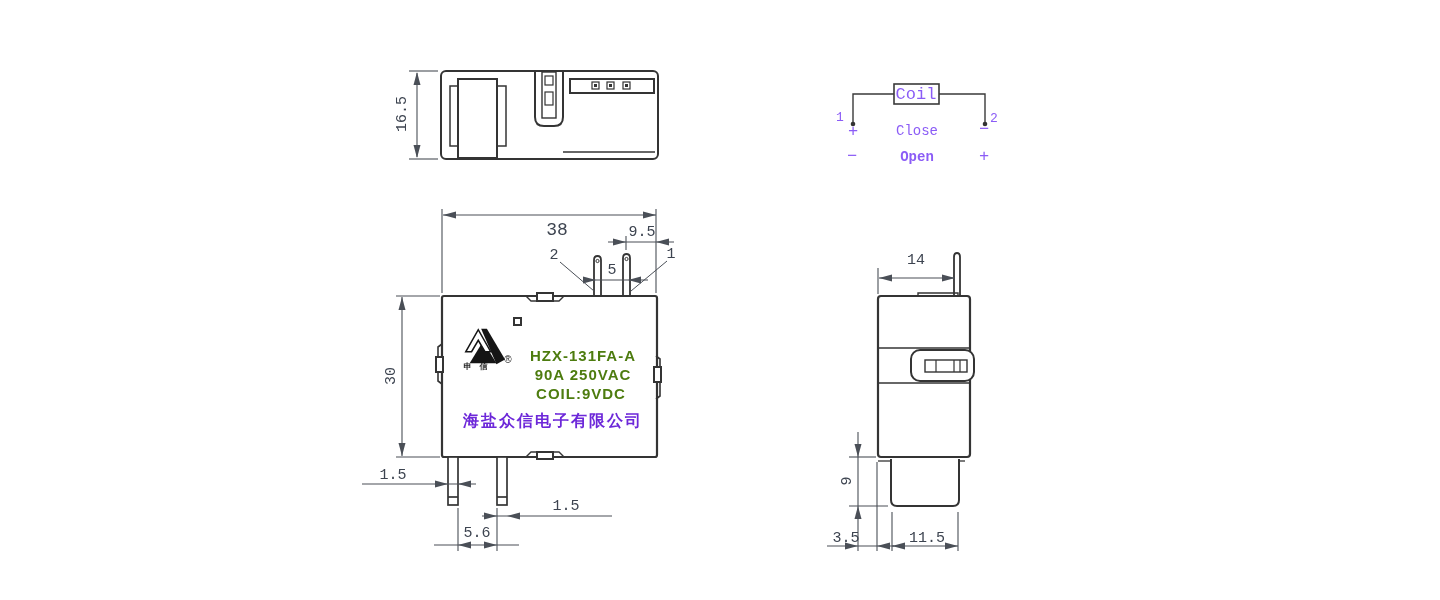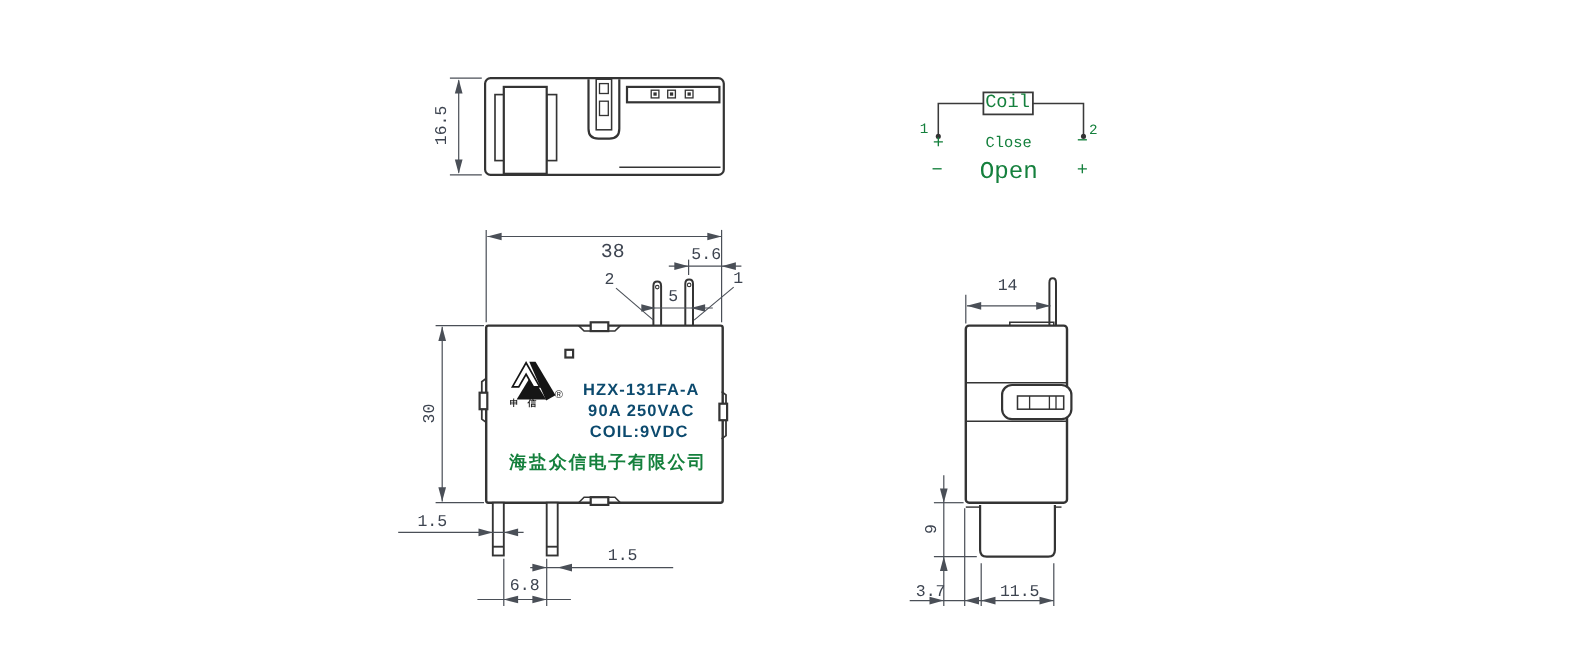--- a/index.html
+++ b/index.html
@@ -5,26 +5,26 @@
   html,body{margin:0;padding:0;background:#fff;}
   #stage{position:relative;width:1440px;height:600px;background:#ffffff;overflow:hidden;
          font-family:"Liberation Mono", monospace;}
   svg{position:absolute;left:0;top:0;overflow:visible;}
   .lbl{position:absolute;transform:translate(-50%,-50%);color:#3d4450;font-size:18px;
        white-space:nowrap;line-height:1;}
   .lbl.rot{transform:translate(-50%,-50%) rotate(-90deg);}
   .lbl.sm{font-size:15px;}
   .lbl.xs{font-size:13px;}
   .mark{position:absolute;transform:translate(-50%,-50%);font-family:"Liberation Sans",sans-serif;
-        color:#0c4a6e;font-weight:bold;white-space:nowrap;line-height:1;}
+        color:#4d7c0f;font-weight:bold;white-space:nowrap;line-height:1;}
   .model{font-size:15px;letter-spacing:1px;}
-  .company{font-size:16px;letter-spacing:2px;color:#15803d;}
+  .company{font-size:16px;letter-spacing:2px;color:#6d28d9;}
   .logocap{font-size:8px;letter-spacing:3px;color:#1a1a1a;}
   .regmark{font-size:10px;color:#1a1a1a;font-weight:normal;}
-  .schem{color:#15803d;}
+  .schem{color:#8b5cf6;}
 </style>
 </head>
 <body>
 
 <div id="stage">
 
   <svg width="1440" height="600" viewBox="0 0 1440 600">
 
     <g stroke="#343434" fill="none">
       <rect x="441" y="71" width="217" height="88" rx="5" stroke-width="2"></rect>
@@ -183,38 +183,38 @@
 
   <span class="lbl rot sm" style="left:402px;top:114px;">16.5</span>
 
   <span class="lbl schem" style="left:916px;top:94px;font-size:17px;">Coil</span>
   <span class="lbl xs schem" style="left:840px;top:117px;">1</span>
   <span class="lbl xs schem" style="left:994px;top:118px;">2</span>
   <span class="lbl schem" style="left:853px;top:131px;font-size:17px;">+</span>
   <span class="lbl schem" style="left:917px;top:131px;font-size:14px;">Close</span>
   <span class="lbl schem" style="left:984px;top:129px;font-size:17px;">−</span>
   <span class="lbl schem" style="left:852px;top:156px;font-size:17px;">−</span>
-  <span class="lbl schem" style="left:917px;top:157px;font-size:22px;">Open</span>
+  <span class="lbl schem" style="left:917px;top:157px;font-size:14px;font-weight:bold;">Open</span>
   <span class="lbl schem" style="left:984px;top:156px;font-size:17px;">+</span>
 
   <span class="lbl" style="left:557px;top:206px;margin-top:24px;">38</span>
-  <span class="lbl sm" style="left:642px;top:232px;">5.6</span>
+  <span class="lbl sm" style="left:642px;top:232px;">9.5</span>
   <span class="lbl sm" style="left:612px;top:270px;">5</span>
   <span class="lbl sm" style="left:554px;top:255px;">2</span>
   <span class="lbl sm" style="left:671px;top:254px;">1</span>
   <span class="lbl rot sm" style="left:391px;top:376px;">30</span>
   <span class="lbl sm" style="left:393px;top:475px;">1.5</span>
   <span class="lbl sm" style="left:566px;top:506px;">1.5</span>
-  <span class="lbl sm" style="left:477px;top:533px;">6.8</span>
+  <span class="lbl sm" style="left:477px;top:533px;">5.6</span>
 
   <span class="mark model" style="left:583px;top:355px;">HZX-131FA-A</span>
   <span class="mark model" style="left:583px;top:374px;">90A 250VAC</span>
   <span class="mark model" style="left:581px;top:393px;">COIL:9VDC</span>
   <span class="mark company" style="left:553px;top:421px;">海盐众信电子有限公司</span>
   <span class="mark logocap" style="left:477px;top:367px;">申 信</span>
   <span class="mark regmark" style="left:508px;top:360px;">®</span>
 
   <span class="lbl sm" style="left:916px;top:260px;">14</span>
   <span class="lbl rot sm" style="left:847px;top:481px;">9</span>
-  <span class="lbl sm" style="left:846px;top:538px;">3.7</span>
+  <span class="lbl sm" style="left:846px;top:538px;">3.5</span>
   <span class="lbl sm" style="left:927px;top:538px;">11.5</span>
 
 </div>
 
 </body></html>

